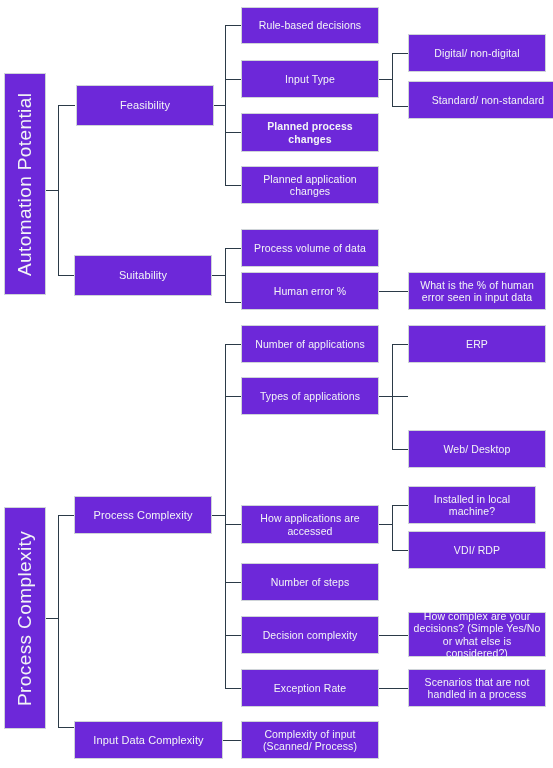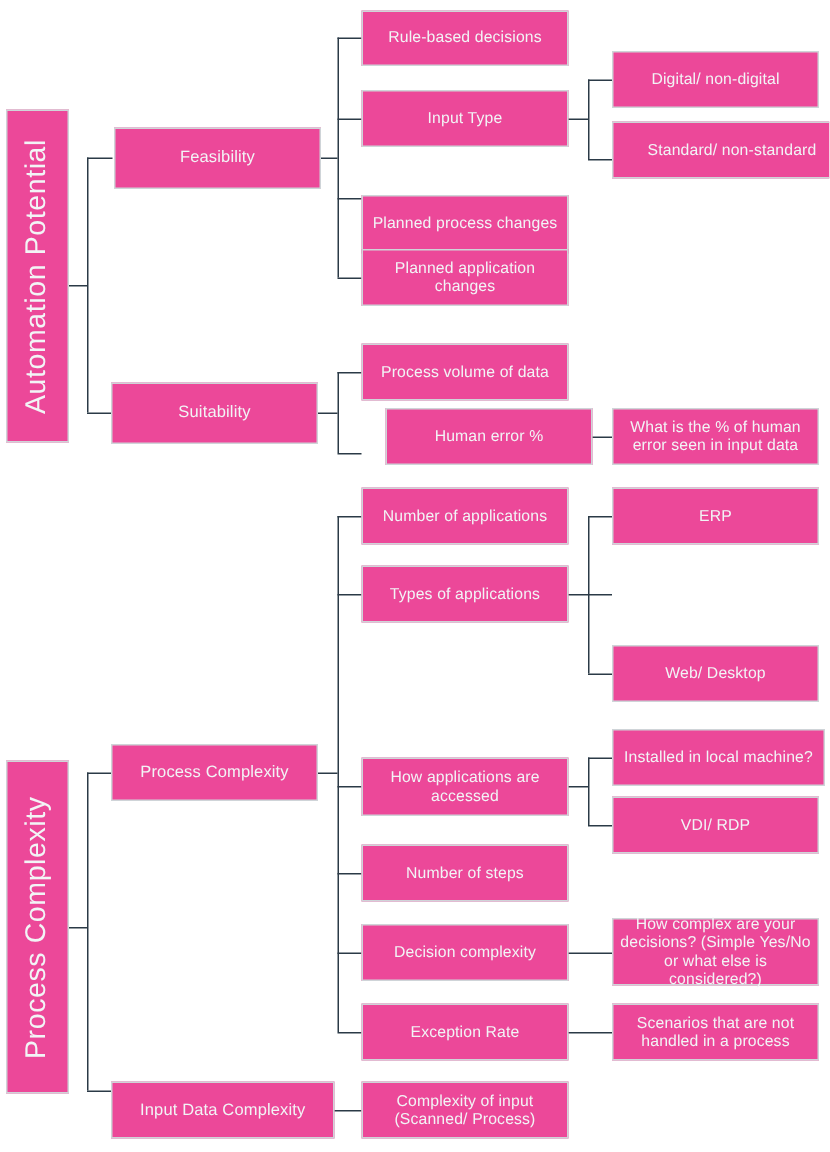--- a/index.html
+++ b/index.html
@@ -14,21 +14,21 @@
     position: relative;
     width: 553px;
     height: 768px;
     background: #ffffff;
     overflow: hidden;
   }
   
   .node {
     position: absolute;
     box-sizing: border-box;
-    background: #ec4899;
+    background: #6d28d9;
     border: 1px solid #cfd4d8;
     color: #f2f4f6;
     display: flex;
     align-items: center;
     justify-content: center;
     text-align: center;
     line-height: 1.18;
     padding: 2px 4px;
     font-size: 10.5px;
     letter-spacing: 0.1px;
@@ -125,31 +125,31 @@
   <div class="node lvl1" style="left:4px; top:507px; width:42px; height:222px;">Process Complexity</div>
 
   <div class="node lvl2" style="left:76px; top:85px; width:138px; height:41px;">Feasibility</div>
 
   <div class="node lvl2" style="left:74px; top:255px; width:138px; height:41px;">Suitability</div>
 
   <div class="node lvl3" style="left:241px; top:7px; width:138px; height:37px;">Rule-based decisions</div>
 
   <div class="node lvl3" style="left:241px; top:60px; width:138px; height:38px;">Input Type</div>
 
-  <div class="node lvl3" style="left:241px; top:130px; width:138px; height:39px;">Planned process changes</div>
+  <div class="node lvl3" style="left:241px; top:113px; width:138px; height:39px;font-weight:bold;">Planned process changes</div>
 
   <div class="node lvl3" style="left:241px; top:166px; width:138px; height:38px;">Planned application changes</div>
 
   <div class="node lvl4" style="left:408px; top:34px; width:138px; height:38px;">Digital/ non-digital</div>
 
   <div class="node lvl4" style="left:408px; top:81px; width:160px; height:38px;">Standard/ non-standard</div>
 
   <div class="node lvl3" style="left:241px; top:229px; width:138px; height:38px;">Process volume of data</div>
 
-  <div class="node lvl3" style="left:241px; top:272px; width:138px; height:38px;margin-left:16px;">Human error %</div>
+  <div class="node lvl3" style="left:241px; top:272px; width:138px; height:38px;">Human error %</div>
 
   <div class="node lvl4" style="left:408px; top:272px; width:138px; height:38px;">What is the % of human error seen in input data</div>
 
   <div class="node lvl2" style="left:74px; top:496px; width:138px; height:38px;">Process Complexity</div>
 
   <div class="node lvl2" style="left:74px; top:721px; width:149px; height:38px;">Input Data Complexity</div>
 
   <div class="node lvl3" style="left:241px; top:325px; width:138px; height:38px;">Number of applications</div>
 
   <div class="node lvl3" style="left:241px; top:377px; width:138px; height:38px;">Types of applications</div>
@@ -160,21 +160,21 @@
 
   <div class="node lvl3" style="left:241px; top:616px; width:138px; height:38px;">Decision complexity</div>
 
   <div class="node lvl3" style="left:241px; top:669px; width:138px; height:38px;">Exception Rate</div>
 
   <div class="node lvl4" style="left:408px; top:325px; width:138px; height:38px;">ERP</div>
 
 
   <div class="node lvl4" style="left:408px; top:430px; width:138px; height:38px;">Web/ Desktop</div>
 
-  <div class="node lvl4" style="left:408px; top:486px; width:142px; height:38px;text-align:center;">Installed in local machine?</div>
+  <div class="node lvl4" style="left:408px; top:486px; width:128px; height:38px;text-align:center;">Installed in local machine?</div>
 
   <div class="node lvl4" style="left:408px; top:531px; width:138px; height:38px;">VDI/ RDP</div>
 
   <div class="node lvl4" style="left:408px; top:612px; width:138px; height:45px;">How complex are your decisions? (Simple Yes/No or what else is considered?)</div>
 
   <div class="node lvl4" style="left:408px; top:669px; width:138px; height:38px;">Scenarios that are not handled in a process</div>
 
   <div class="node lvl3" style="left:241px; top:721px; width:138px; height:38px;">Complexity of input (Scanned/ Process)</div>
 
 </div>

